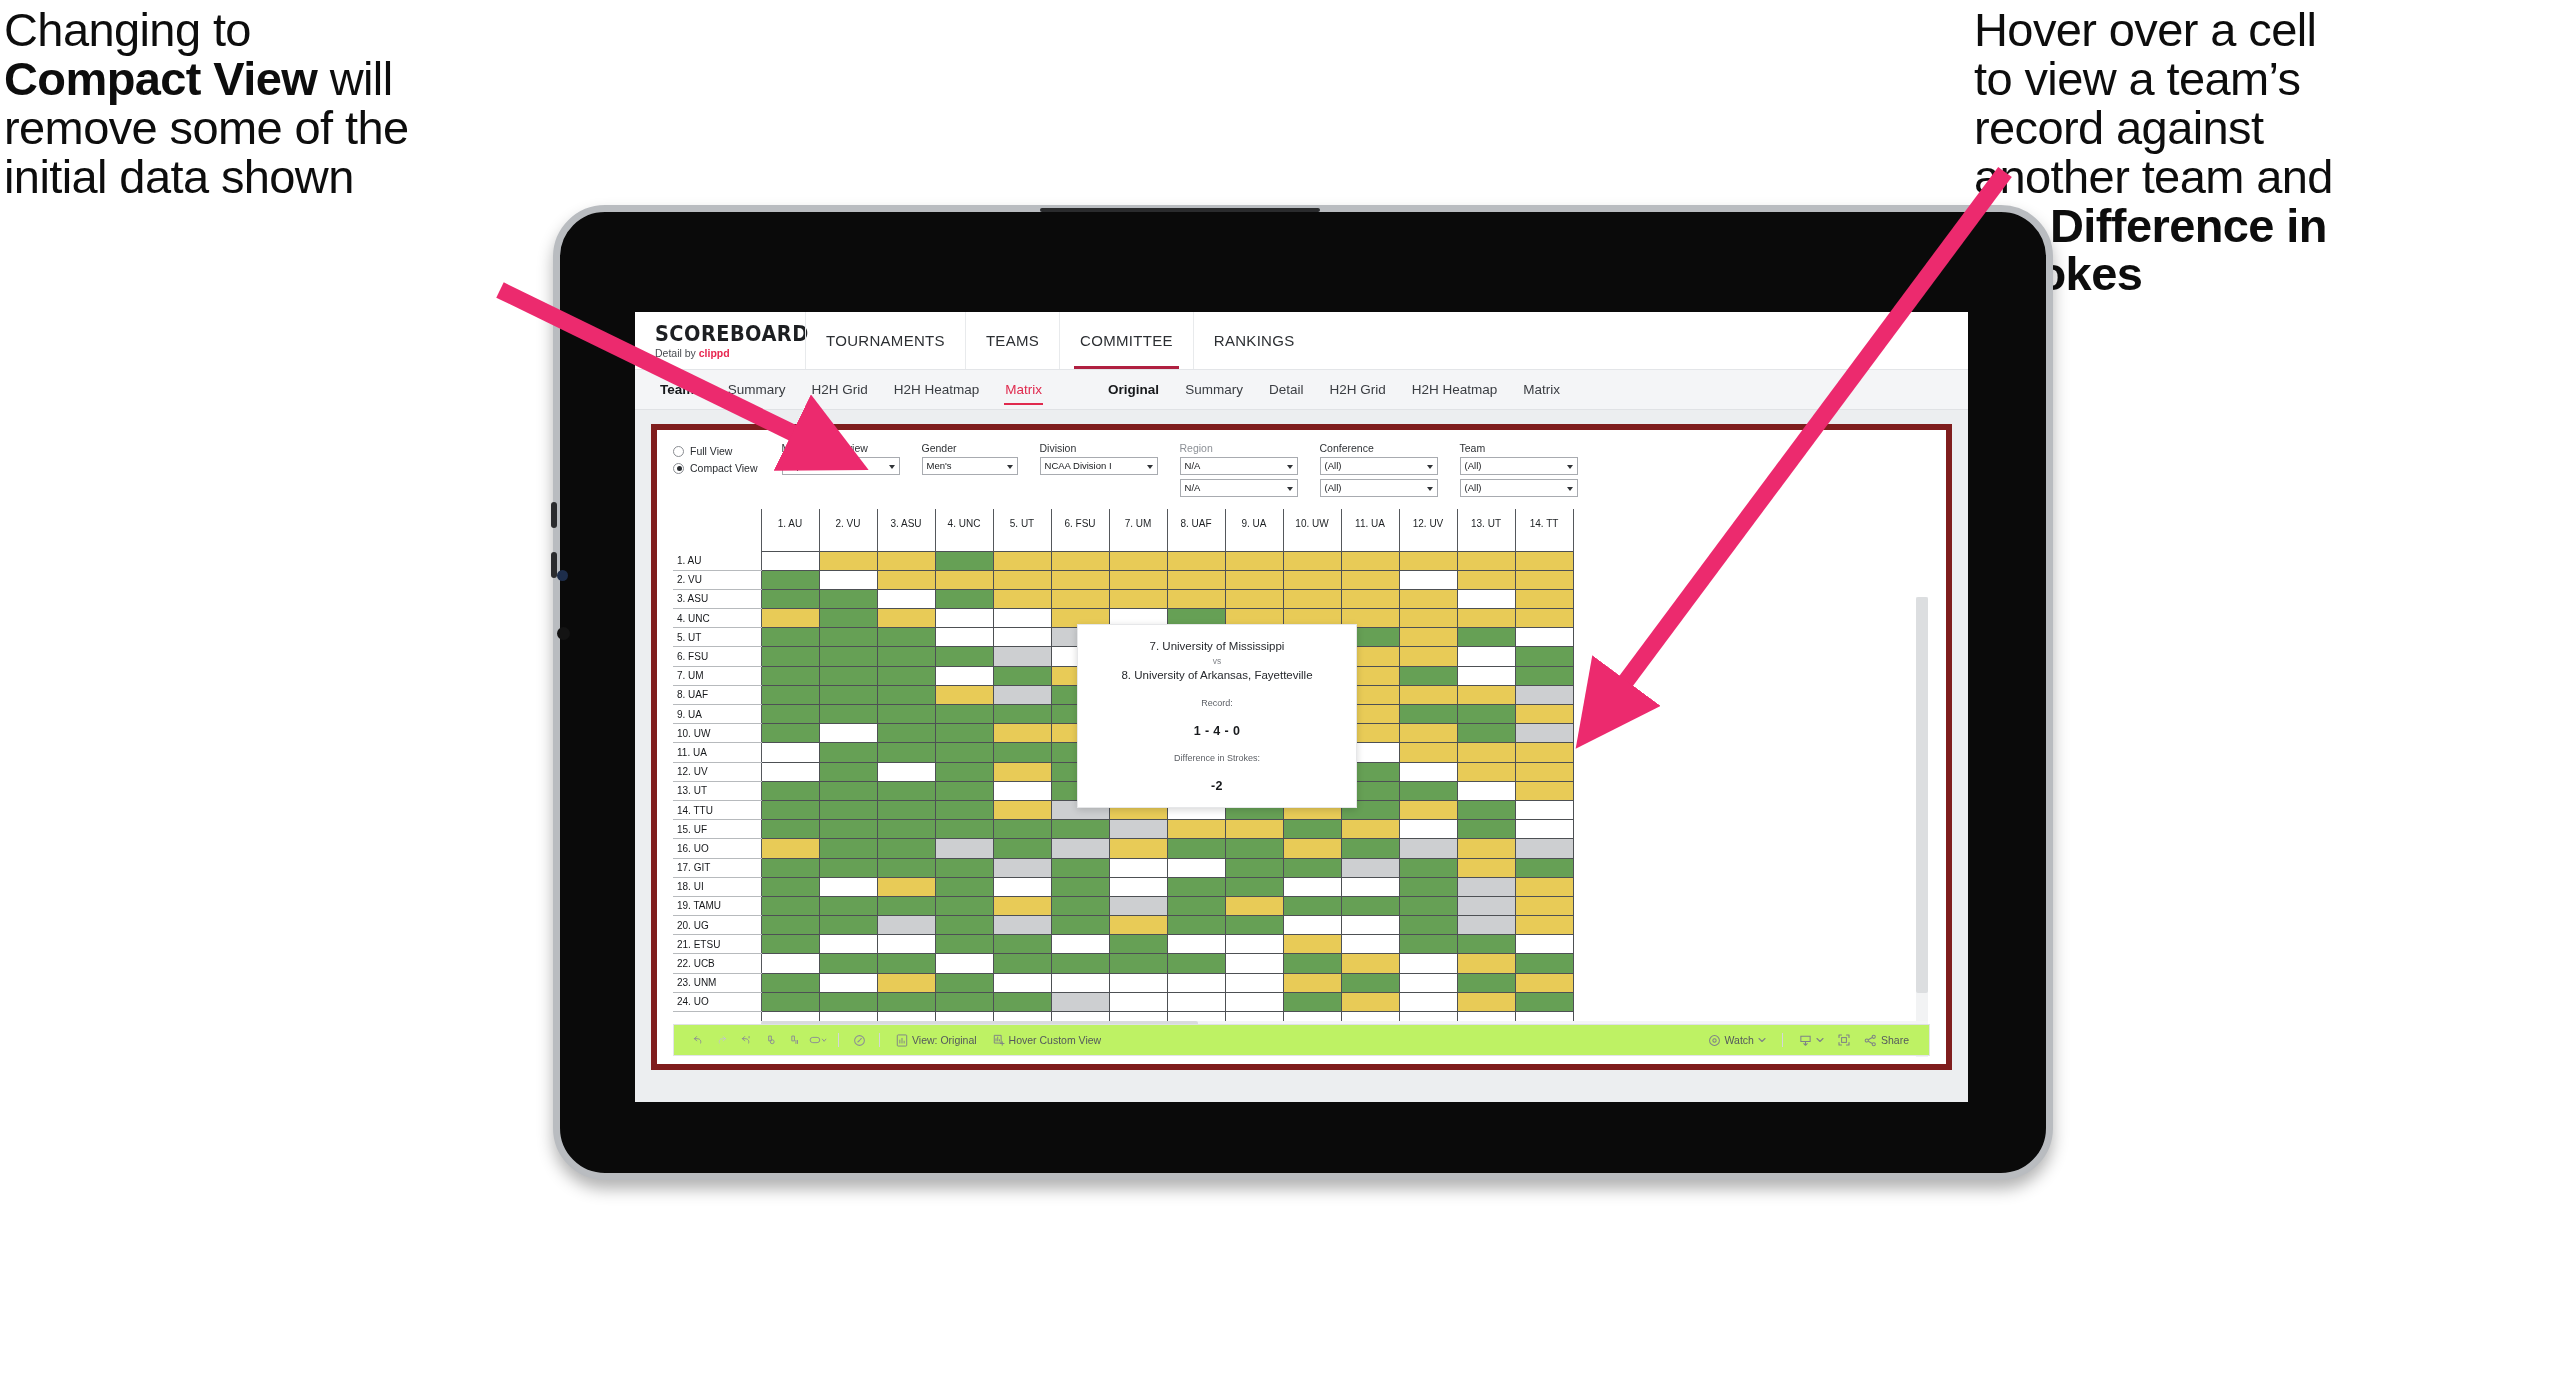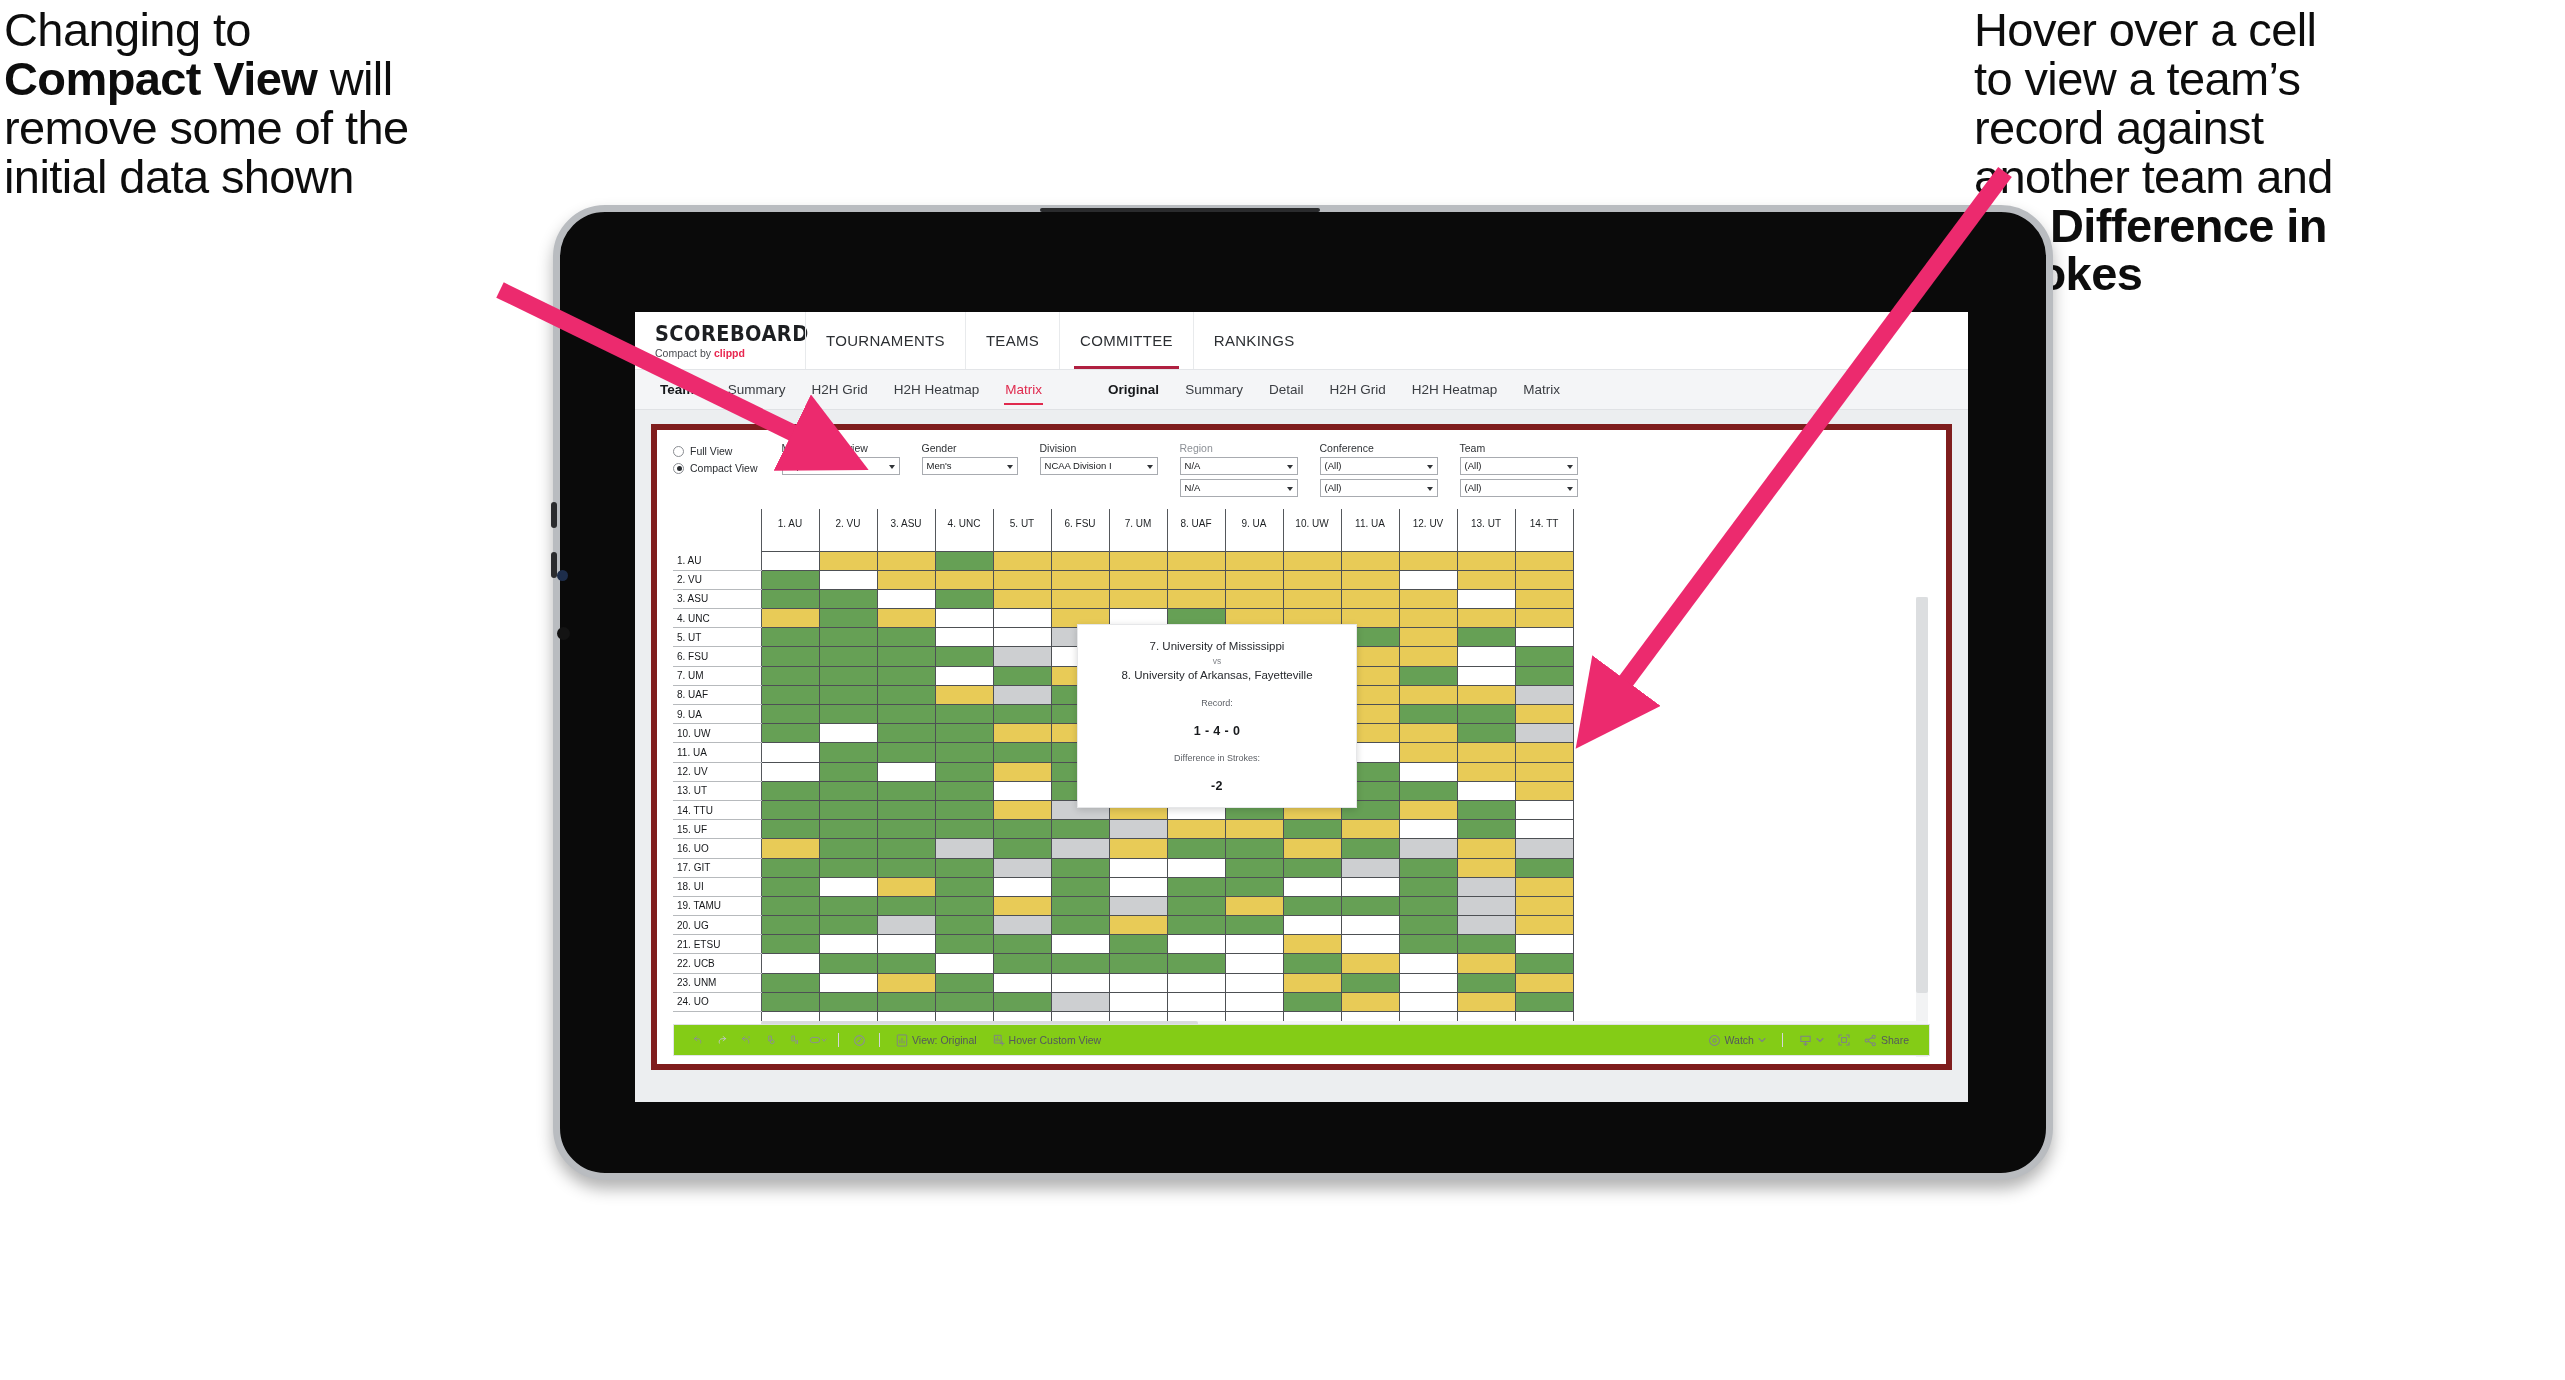--- a/index.html
+++ b/index.html
@@ -166,21 +166,21 @@
     padding: 13px 10px 14px 10px; text-align:center; z-index: 10;
   }
   #tooltip .t-team { font-size: 11.5px; color:#27292d; font-weight:400; line-height:1.45; }
   #tooltip .t-vs { font-size: 8.5px; color:#83868b; margin: 1px 0 1px 0; }
   #tooltip .t-lbl { font-size: 9px; color:#5d6066; margin-top: 15px; }
   #tooltip .t-val { font-size: 12.5px; color:#17191c; font-weight:700; margin-top: 16px; letter-spacing:.4px; }
 
   
   #toolbar {
     position:absolute; left:16px; right:16px; bottom: 8px; height: 32px;
-    background:#84cc16; border:1px solid #e2e4e7; border-top:1px solid #dfe1e4;
+    background:#bef264; border:1px solid #e2e4e7; border-top:1px solid #dfe1e4;
     display:flex; align-items:center; padding: 0 12px; gap: 0;
     font-size: 10.5px; color:#6f7378;
   }
   .tb-ic { width: 24px; height: 22px; display:flex; align-items:center; justify-content:center; color:#8b8f94; cursor:pointer; }
   .tb-sep { width:1px; height:14px; background:#d4d6d9; margin: 0 8px; }
   .tb-item { display:flex; align-items:center; gap:4px; padding: 0 8px; color:#54585d; cursor:pointer; white-space:nowrap; }
   .tb-spacer { flex: 1; }
   svg { display:block; }
 </style>
 </head>
@@ -204,21 +204,21 @@
     <div class="tab-btn" id="btn-a"></div>
     <div class="tab-btn" id="btn-b"></div>
     <div class="tab-btn" id="cam"></div>
     <div class="tab-btn" id="cam2"></div>
 
     <div id="screen">
 
       <div id="topnav">
         <div id="brand">
           <div id="brand-title">SCOREBOARD</div>
-          <div id="brand-sub"><span>Compact by </span><span class="clippd">clippd</span></div>
+          <div id="brand-sub"><span>Detail by </span><span class="clippd">clippd</span></div>
         </div>
         <div class="topnav-item">TOURNAMENTS</div>
         <div class="topnav-item">TEAMS</div>
         <div class="topnav-item active">COMMITTEE</div>
         <div class="topnav-item">RANKINGS</div>
       </div>
 
       <div id="subnav">
         <div class="subgroup">
           <div class="sub-item head">Teams</div>

